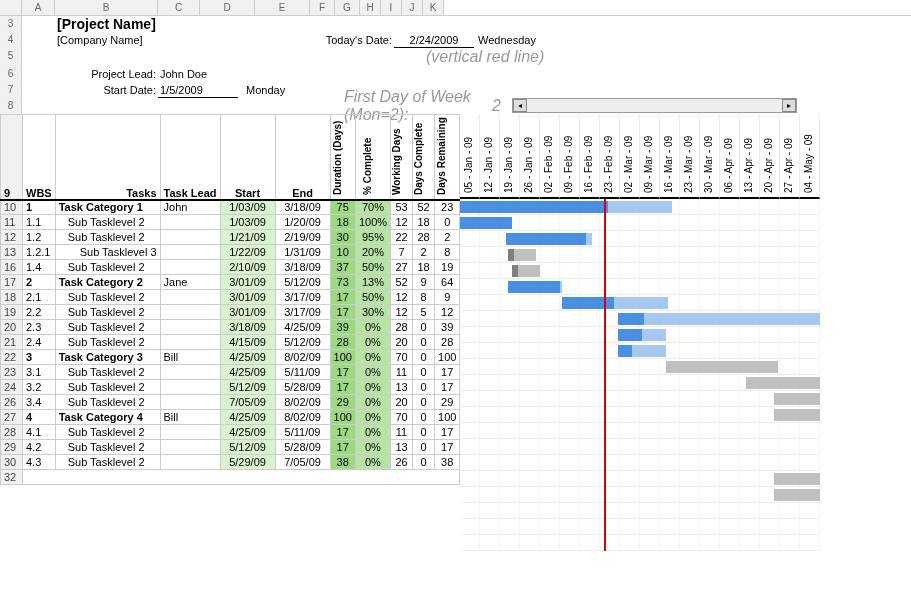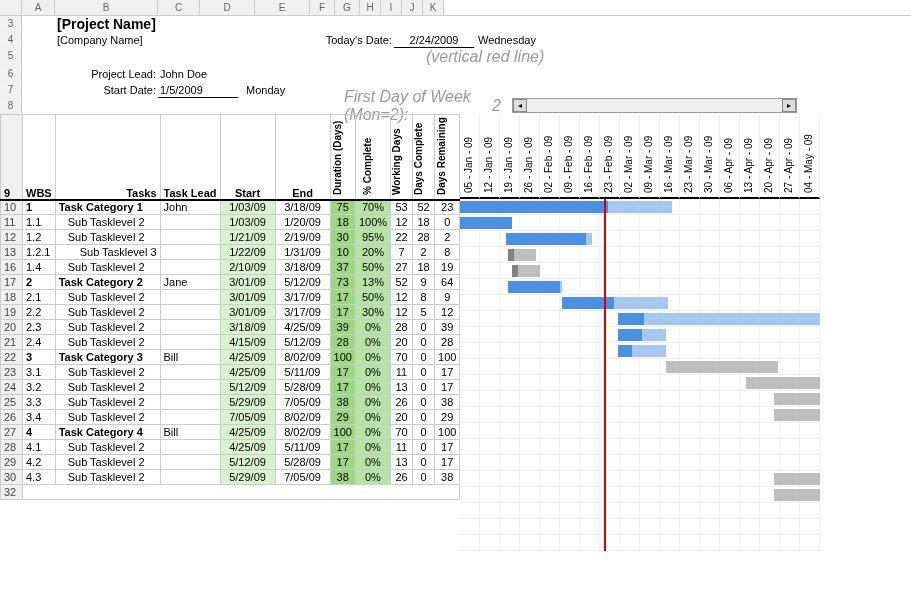--- a/index.html
+++ b/index.html
@@ -353,33 +353,20 @@
               <td class="col-lead"></td>
               <td class="col-start shade-green-lt num">5/12/09</td>
               <td class="col-end num">5/28/09</td>
               <td class="col-dur shade-green-dk num">17</td>
               <td class="col-pct shade-green-md num">0%</td>
               <td class="col-wd num">13</td>
               <td class="col-dc num">0</td>
               <td class="col-dr num">17</td>
             </tr>
             <tr>
-              <td class="td-rn">25</td>
-              <td class="col-wbs">3.3</td>
-              <td class="col-tasks indent1">Sub Tasklevel 2</td>
-              <td class="col-lead"></td>
-              <td class="col-start shade-green-lt num">5/29/09</td>
-              <td class="col-end num">7/05/09</td>
-              <td class="col-dur shade-green-dk num">38</td>
-              <td class="col-pct shade-green-md num">0%</td>
-              <td class="col-wd num">26</td>
-              <td class="col-dc num">0</td>
-              <td class="col-dr num">38</td>
-            </tr>
-            <tr>
               <td class="td-rn">26</td>
               <td class="col-wbs">3.4</td>
               <td class="col-tasks indent1">Sub Tasklevel 2</td>
               <td class="col-lead"></td>
               <td class="col-start shade-green-lt num">7/05/09</td>
               <td class="col-end num">8/02/09</td>
               <td class="col-dur shade-green-dk num">29</td>
               <td class="col-pct shade-green-md num">0%</td>
               <td class="col-wd num">20</td>
               <td class="col-dc num">0</td>

